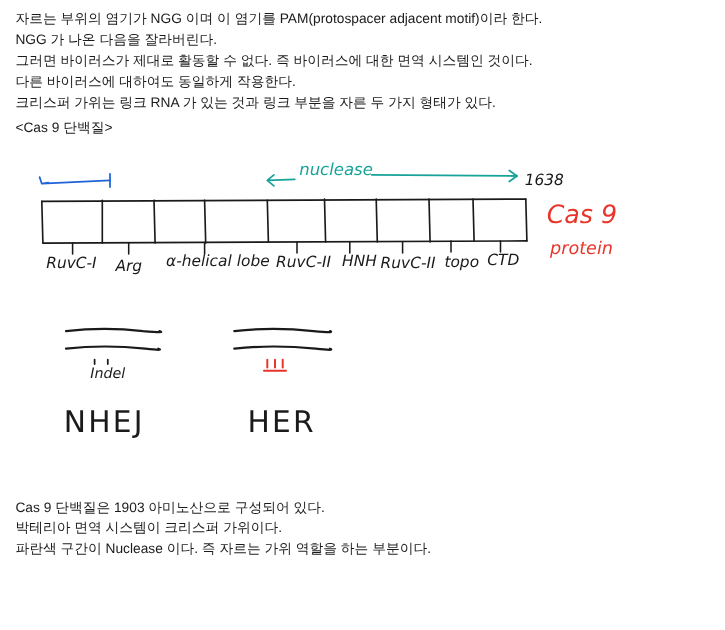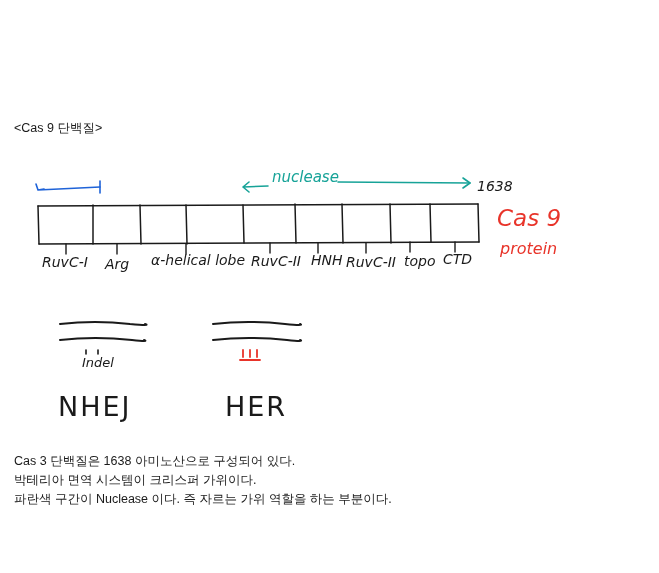--- a/index.html
+++ b/index.html
@@ -22,41 +22,46 @@
     height: 573px;
   }
   .text-block {
     position: absolute;
     font-size: 12.5px;
     line-height: 19px;
     white-space: pre-wrap;
     color: #1a1a1a;
   }
   #intro-paragraph { left: 14px; top: 8px; width: 630px; }
-  #section-heading  { left: 14px; top: 119px; font-size: 12.5px; }
+  #section-heading  { left: 14px; top: 107px; font-size: 12.5px; }
   #bottom-paragraph-1 { left: 14px; top: 452px; width: 630px; }
   #bottom-paragraph-2 { left: 14px; top: 514px; width: 630px; }
 
   .figure {
     position: absolute;
     left: 0;
-    top: 154px;
+    top: 131px;
     width: 611px;
     height: 290px;
   }
   svg { display: block; }
   .hand {
     font-family: "DejaVu Sans", sans-serif;
   }
 </style>
 </head>
 <body>
 
 <div class="page">
 
+  <div class="text-block" id="intro-paragraph">자르는 부위의 염기가 NGG 이며 이 염기를 PAM(protospacer adjacent motif)이라 한다.
+NGG 가 나온 다음을 잘라버린다.
+그러면 바이러스가 제대로 활동할 수 없다. 즉 바이러스에 대한 면역 시스템인 것이다.
+다른 바이러스에 대하여도 동일하게 작용한다.
+크리스퍼 가위는 링크 RNA 가 있는 것과 링크 부분을 자른 두 가지 형태가 있다.</div>
 
   <div class="text-block" id="section-heading">&lt;Cas 9 단백질&gt;</div>
 
   <div class="figure">
     <svg width="659" height="290" viewBox="0 0 659 290" xmlns="http://www.w3.org/2000/svg">
 
       <g stroke="#1f63d8" fill="none" stroke-width="1.6" stroke-linecap="round">
         <path d="M38 36 L36 30 M38 36 L44 35 M38 36 L100 33"></path>
         <path d="M100 27 L100 39"></path>
       </g>
@@ -131,18 +136,18 @@
         <path d="M250 196 L250 203"></path>
         <path d="M257 196 L257 203"></path>
         <path d="M240 206 L260 206"></path>
       </g>
 
       <text class="hand" x="58" y="262" font-size="27" fill="#1a1a1a" letter-spacing="2">NHEJ</text>
       <text class="hand" x="225" y="262" font-size="27" fill="#1a1a1a" letter-spacing="2">HER</text>
     </svg>
   </div>
 
-  <div class="text-block" id="bottom-paragraph-1">Cas 3 단백질은 1638 아미노산으로 구성되어 있다.
+  <div class="text-block" id="bottom-paragraph-1">Cas 9 단백질은 1903 아미노산으로 구성되어 있다.
 박테리아 면역 시스템이 크리스퍼 가위이다.
 파란색 구간이 Nuclease 이다. 즉 자르는 가위 역할을 하는 부분이다.</div>
 
 
 </div>
 
 </body></html>

